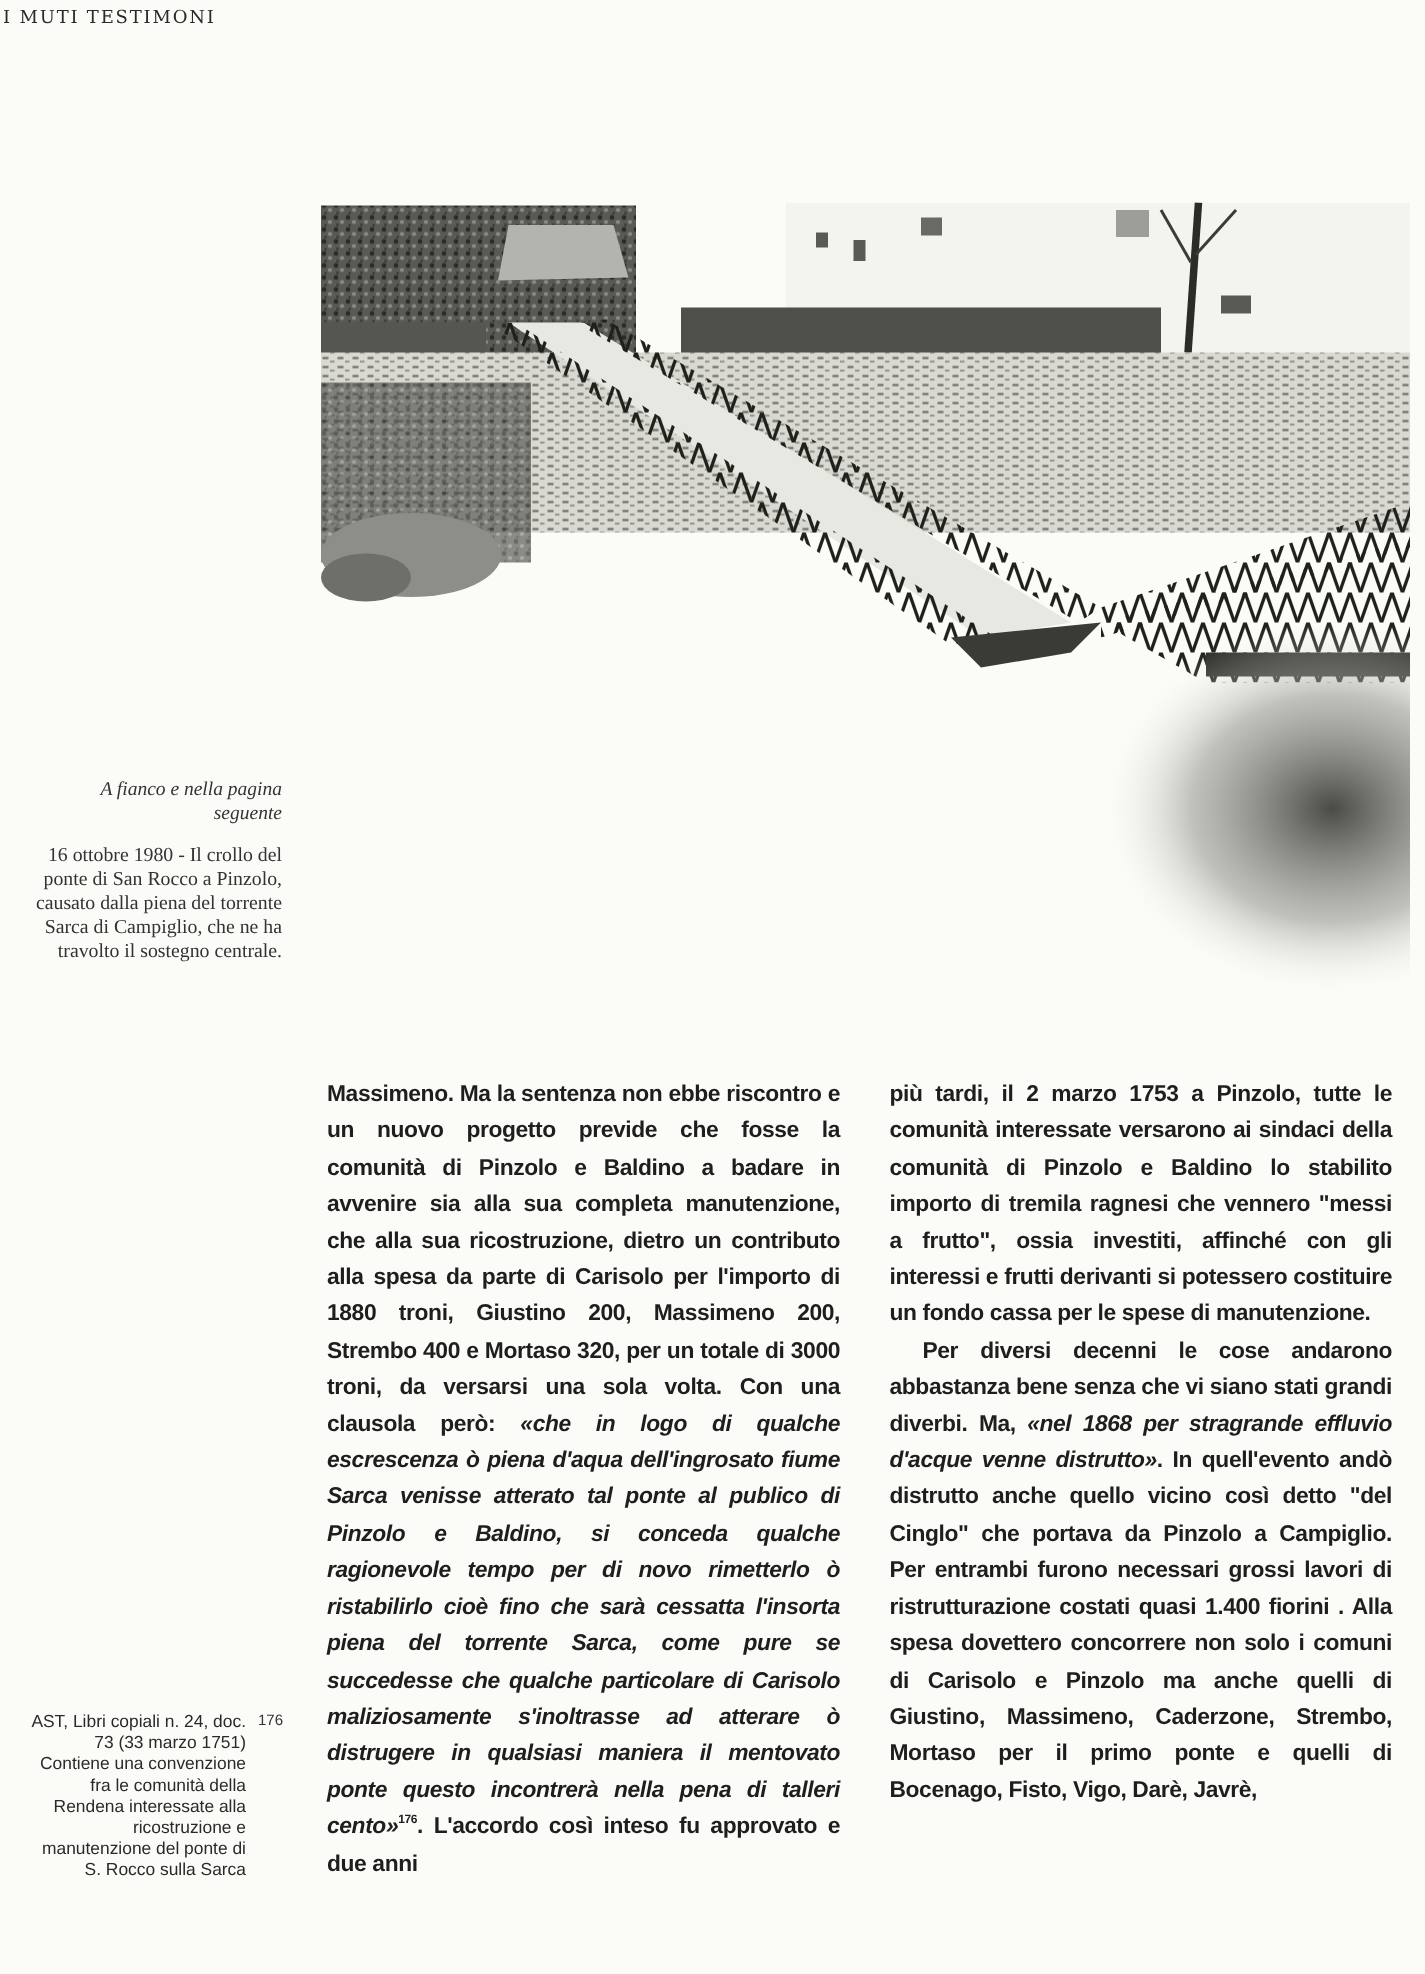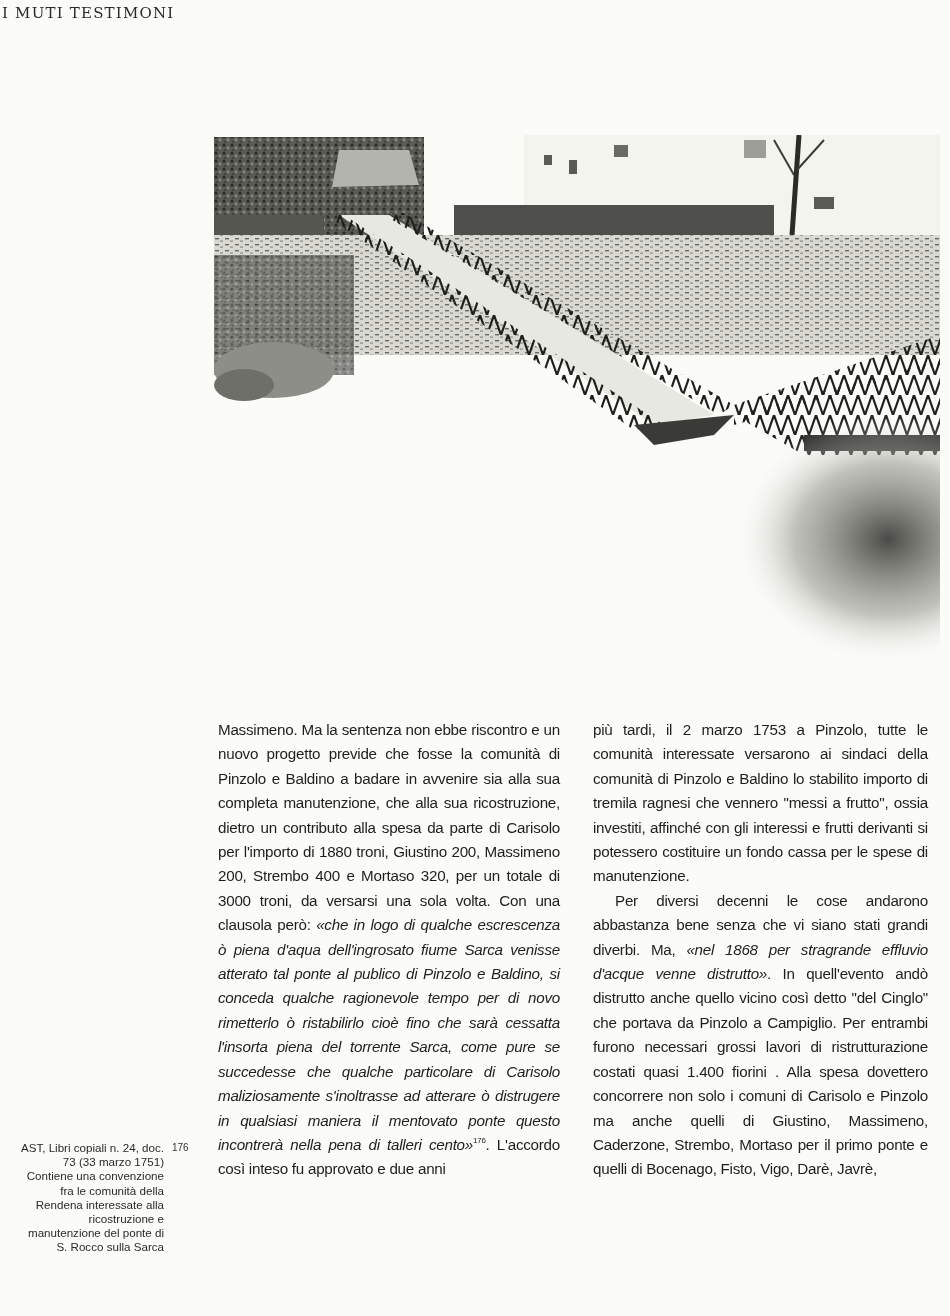--- a/index.html
+++ b/index.html
@@ -5,21 +5,21 @@
     html, body { margin: 0; padding: 0; }
     body {
       width: 950px; height: 1316px; overflow: hidden;
       background: #fbfbf7;
       position: relative;
       color: #1c1c1c;
     }
     .running-head {
       position: absolute; left: 2px; top: 4px;
       font-family: "DejaVu Serif", serif;
-      font-size: 15px; letter-spacing: 1.2px;
+      font-size: 12px; letter-spacing: 1.2px;
       color: #2a2a2a;
     }
     
     .photo {
       position: absolute; left: 214px; top: 135px;
       width: 726px; height: 530px;
     }
     .photo svg { width: 100%; height: 100%; display: block; }
 
     
@@ -42,21 +42,21 @@
     .col {
       position: absolute; top: 718px;
       font-family: "Liberation Sans", sans-serif;
       font-size: 15.2px; line-height: 24.4px;
       text-align: justify;
       color: #1e1e1e;
       letter-spacing: -0.25px;
     }
     .col-left { left: 218px; width: 342px; }
     .col-right { left: 593px; width: 335px; }
-    .col p { margin: 0; }
+    .col p { margin: 0; font-weight: bold; }
     .col p.indent { text-indent: 22px; }
     .col em { font-style: italic; }
     .col sup { font-size: 8px; line-height: 0; vertical-align: 7px; }
 
     
     .footnote {
       position: absolute; left: 20px; top: 1141px; width: 144px;
       text-align: right;
       font-family: "Liberation Sans", sans-serif;
       font-size: 11.6px; line-height: 14.2px;
@@ -134,20 +134,22 @@
     <polygon points="520,280 726,225 726,320 590,320" fill="url(#truss)"></polygon>
     <rect x="590" y="300" width="136" height="16" fill="#2a2a27"></rect>
 
     <rect x="380" y="250" width="346" height="280" fill="url(#water)"></rect>
 
     <polygon points="420,290 520,280 500,300 440,310" fill="#3a3a36"></polygon>
   </svg>
 </div>
 
 <div class="caption">
+  <div class="lead">A fianco e nella pagina seguente</div>
+  <div class="body">16 ottobre 1980 - Il crollo del ponte di San Rocco a Pinzolo, causato dalla piena del torrente Sarca di Campiglio, che ne ha travolto il sostegno centrale.</div>
 </div>
 
 <div class="col col-left">
   <p><span>Massimeno. Ma la sentenza non ebbe riscontro e un nuovo progetto previde che fosse la comunità di Pinzolo e Baldino a badare in avvenire sia alla sua completa manutenzione, che alla sua ricostruzione, dietro un contributo alla spesa da parte di Carisolo per l'importo di 1880 troni, Giustino 200, Massimeno 200, Strembo 400 e Mortaso 320, per un totale di 3000 troni, da versarsi una sola volta. Con una clausola però: </span><em>«che in logo di qualche escrescenza ò piena d'aqua dell'ingrosato fiume Sarca venisse atterato tal ponte al publico di Pinzolo e Baldino, si conceda qualche ragionevole tempo per di novo rimetterlo ò ristabilirlo cioè fino che sarà cessatta l'insorta piena del torrente Sarca, come pure se succedesse che qualche particolare di Carisolo maliziosamente s'inoltrasse ad atterare ò distrugere in qualsiasi maniera il mentovato ponte questo incontrerà nella pena di talleri cento»</em><sup>176</sup><span>. L'accordo così inteso fu approvato e due anni</span></p>
 </div>
 
 <div class="col col-right">
   <p>più tardi, il 2 marzo 1753 a Pinzolo, tutte le comunità interessate versarono ai sindaci della comunità di Pinzolo e Baldino lo stabilito importo di tremila ragnesi che vennero "messi a frutto", ossia investiti, affinché con gli interessi e frutti derivanti si potessero costituire un fondo cassa per le spese di manutenzione.</p>
   <p class="indent"><span>Per diversi decenni le cose andarono abbastanza bene senza che vi siano stati grandi diverbi. Ma, </span><em>«nel 1868 per stragrande effluvio d'acque venne distrutto»</em><span>. In quell'evento andò distrutto anche quello vicino così detto "del Cinglo" che portava da Pinzolo a Campiglio. Per entrambi furono necessari grossi lavori di ristrutturazione costati quasi 1.400 fiorini . Alla spesa dovettero concorrere non solo i comuni di Carisolo e Pinzolo ma anche quelli di Giustino, Massimeno, Caderzone, Strembo, Mortaso per il primo ponte e quelli di Bocenago, Fisto, Vigo, Darè, Javrè,</span></p>
 </div>

